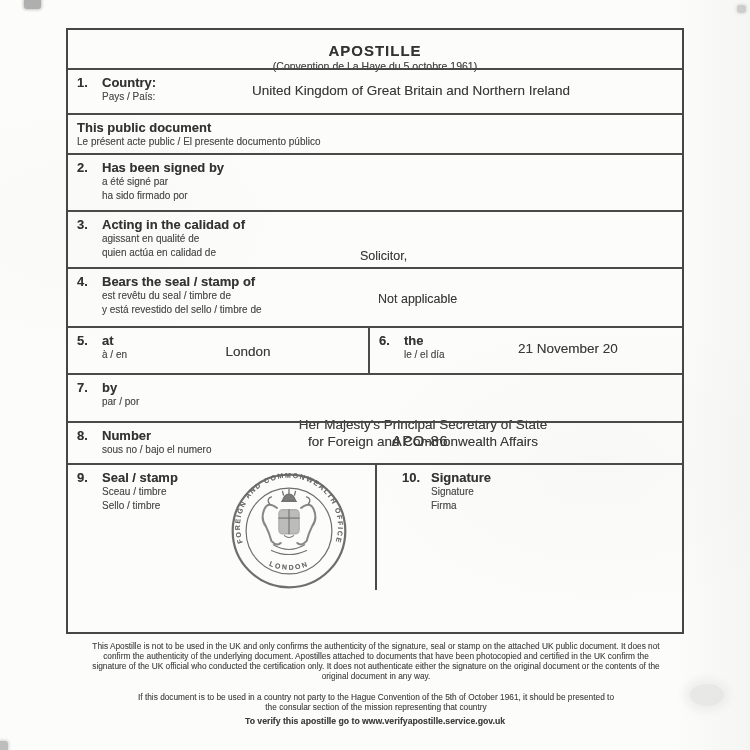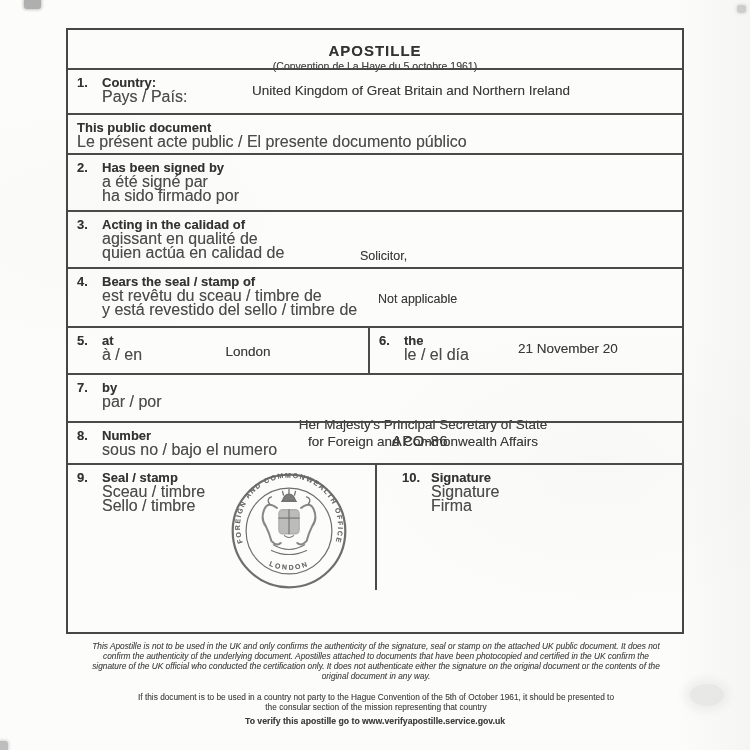--- a/index.html
+++ b/index.html
@@ -43,41 +43,41 @@
   .row-by       { height:48px; }
   .row-number   { height:42px; }
   .row-sealsig  { height:127px; }
 
   .title { text-align:center; font-weight:bold; font-size:15px; letter-spacing:1px; padding-top:12px; color:#333; }
   .subtitle { text-align:center; font-size:10.5px; color:#444; margin-top:1px; }
 
   .grp { display:flex; padding:5px 0 0 9px; }
   .num { width:25px; font-weight:bold; font-size:13px; color:#333; flex:0 0 25px; }
   .lbl { font-weight:bold; font-size:13px; line-height:15px; color:#333; }
-  .sub { font-size:16px; line-height:13.5px; color:#4c4c4c; }
+  .sub { font-size:10px; line-height:13.5px; color:#4c4c4c; }
   .indent { }
 
   .value { font-size:13.5px; color:#3a3a3a; }
   .v-country  { position:absolute; left:80px; right:8px; top:13px; text-align:center; }
   .v-capacity { position:absolute; left:292px; top:21px; font-size:12.5px;margin-top:16px; }
   .v-sealof   { position:absolute; left:310px; top:23px; font-size:12.5px; }
   .v-at       { position:absolute; left:118px; top:16px; width:124px; text-align:center; }
   .v-the      { position:absolute; left:148px; top:13px; }
   .v-by       { position:absolute; left:100px; right:4px; top:5px; text-align:center; line-height:17px;margin-top:36px; }
   .v-number   { position:absolute; left:90px; right:0; top:9px; text-align:center; font-size:15px; letter-spacing:.5px; }
 
   .cell-left  { position:absolute; left:0; top:0; bottom:0; }
   .cell-right { position:absolute; top:0; bottom:0; right:0; border-left:2px solid #4a4a4a; }
   .w-at   { width:300px; }
   .w-seal { width:307px; }  .x-sig  { left:307px; }
 
   .seal-svg { position:absolute; left:156px; top:6px; width:130px; height:120px; opacity:.88; filter:blur(.3px); }
 
   .footer-block { position:absolute; text-align:center; color:#4a4a4a; }
-  .f-p1 { left:88px;  top:642px; width:576px; font-size:8.3px; line-height:9.9px;font-style:italic; }
+  .f-p1 { left:88px;  top:642px; width:576px; font-size:8.3px; line-height:9.9px; }
   .f-p2 { left:133px; top:693px; width:486px; font-size:8.3px; line-height:9.9px; }
   .f-p3 { left:0; right:0; top:716px; font-size:8.7px; font-weight:bold; color:#3f3f3f;text-align:center; }
 </style>
 </head>
 <body>
 
 <div class="page">
 
   <div class="artifact art-tl"></div>
   <div class="artifact art-tr"></div>
@@ -130,21 +130,21 @@
         </div>
       </div>
       <div class="value v-capacity">Solicitor,</div>
     </div>
 
     <div class="row row-sealof">
       <div class="grp">
         <span class="num">4.</span>
         <div>
           <div class="lbl">Bears the seal / stamp of</div>
-          <div class="sub">est revêtu du sceau / timbre de</div>
+          <div class="sub">est revêtu du seal / timbre de</div>
           <div class="sub">y está revestido del sello / timbre de</div>
         </div>
       </div>
       <div class="value v-sealof">Not applicable</div>
     </div>
 
 
     <div class="row row-atthe">
       <div class="cell-left w-at">
         <div class="grp">

